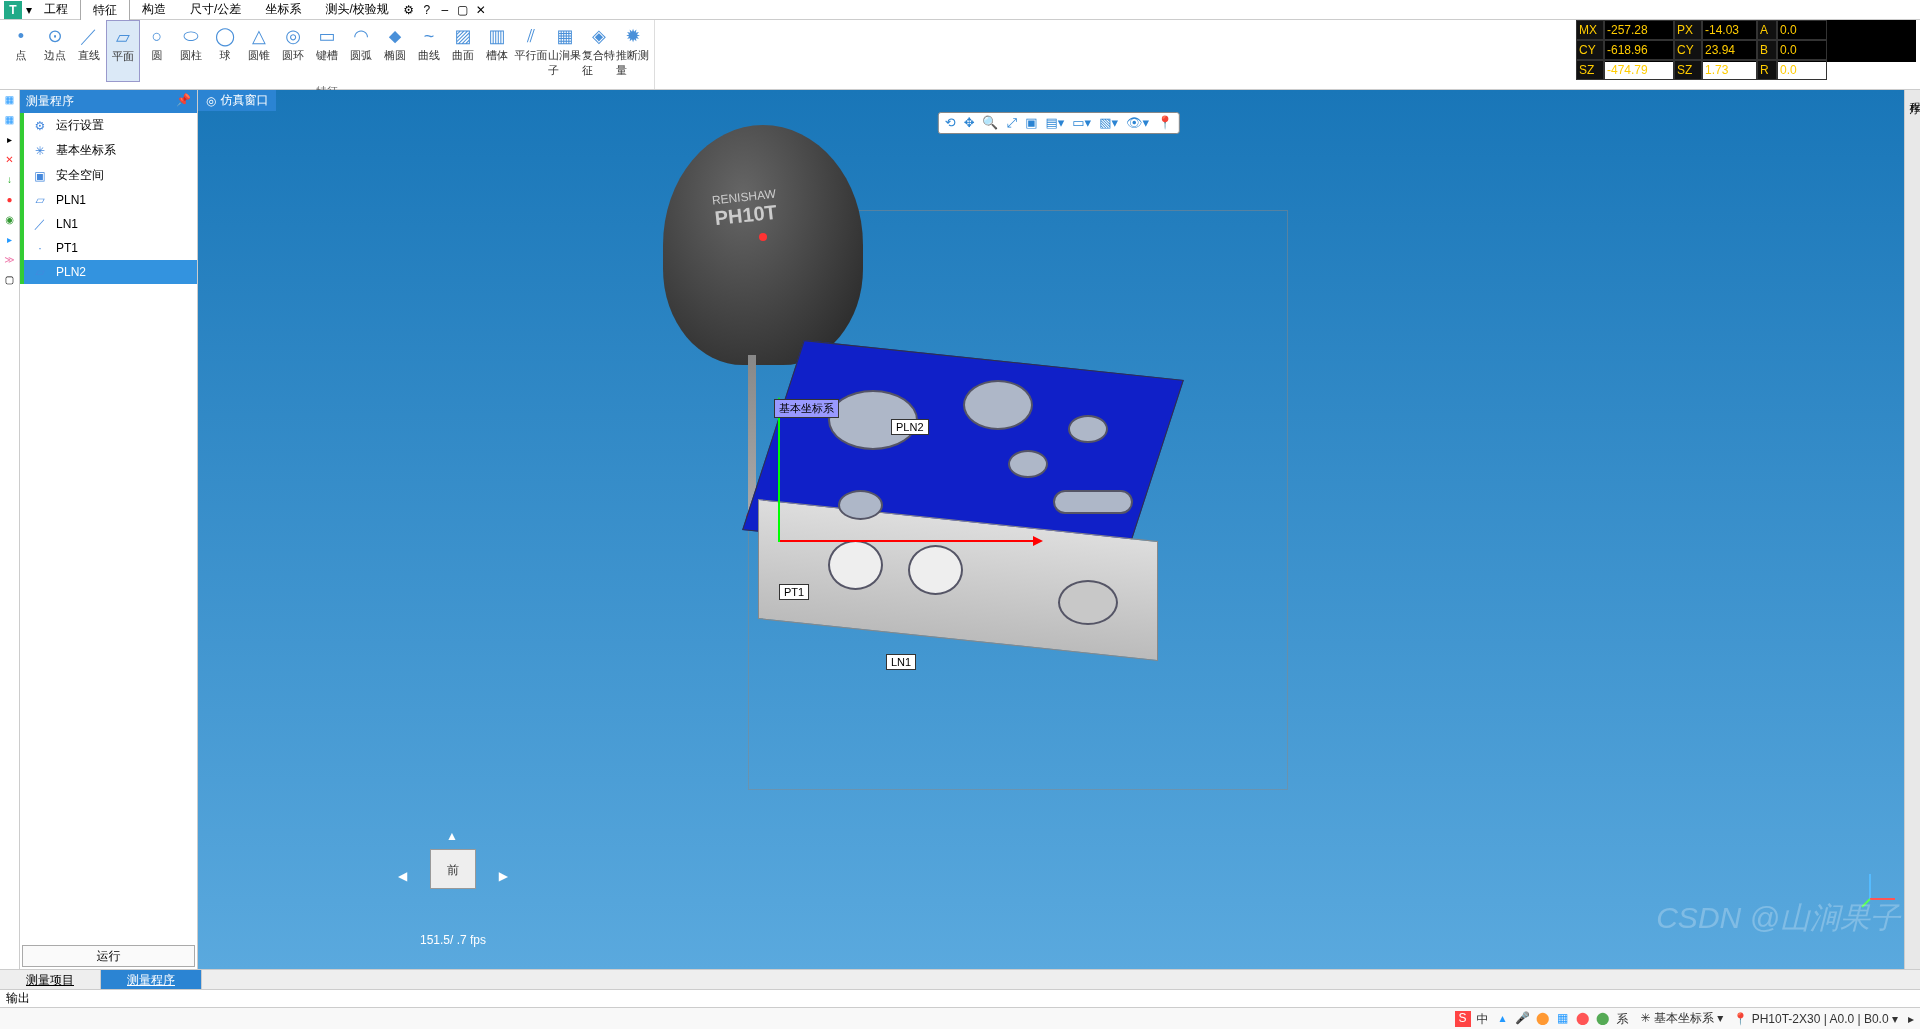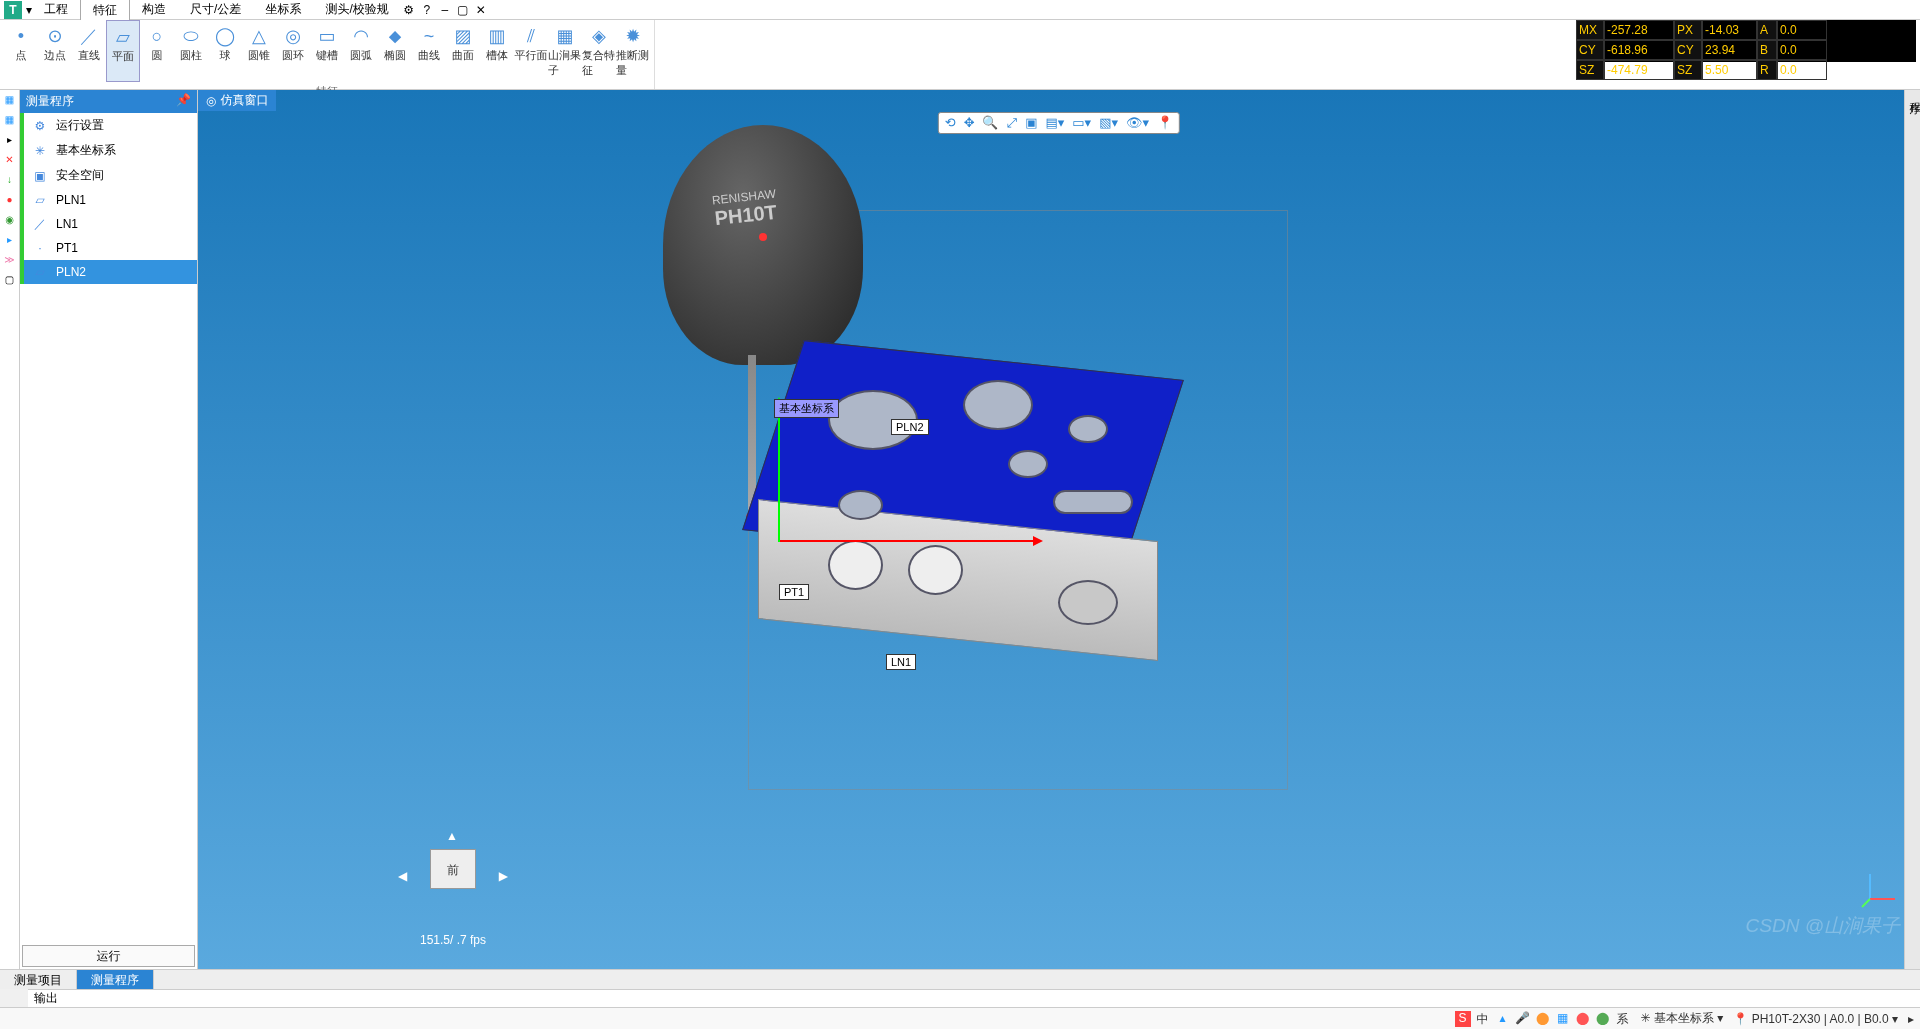--- a/index.html
+++ b/index.html
@@ -74,31 +74,31 @@
 .ml-pln2 { left: 693px; top: 329px; }
 .ml-pt1 { left: 581px; top: 494px; }
 .ml-ln1 { left: 688px; top: 564px; }
 
 .navcube { position: absolute; left: 200px; bottom: 40px; width: 110px; height: 100px; color: #fff; font-size: 11px; text-align: center; }
 .navcube .cube { width: 46px; height: 40px; background: #eee; margin: 20px auto; border: 1px solid #999; position: relative; color: #333; line-height: 40px; }
 .navcube .fps { position: absolute; bottom: -18px; width: 100%; color: #fff; }
 .csys-icon { position: absolute; right: 20px; bottom: 60px; width: 40px; height: 40px; }
 
 .bottom-tabs { height: 20px; background: #eee; display: flex; border-top: 1px solid #ccc; }
-.btab { padding: 2px 14px; border-right: 1px solid #ccc; cursor: pointer; }
+.btab { padding: 2px 26px; border-right: 1px solid #ccc; cursor: pointer; text-decoration: underline; }
 .btab.active { background: #2b84d3; color: #fff; }
-.output-bar { height: 18px; background: #fff; border-top: 1px solid #ccc; padding: 0 6px; display: flex; align-items: center; margin-left: 28px; }
+.output-bar { height: 18px; background: #fff; border-top: 1px solid #ccc; padding: 0 6px; display: flex; align-items: center; }
 
 .statusbar { height: 22px; background: #f8f8f8; border-top: 1px solid #ccc; display: flex; align-items: center; justify-content: flex-end; padding: 0 6px; gap: 10px; font-size: 11px; color: #333; }
 .statusbar .sb-left { flex: 1; text-align: left; }
 .sb-icons { display: flex; gap: 4px; }
 .sb-icons span { width: 16px; height: 16px; text-align: center; cursor: pointer; }
 .vscroll { position: absolute; right: 0; top: 0; bottom: 0; width: 16px; background: #e8e8e8; border-left: 1px solid #ccc; }
 .vscroll-label { writing-mode: vertical-rl; font-size: 11px; padding: 4px 2px; }
-.watermark { position: absolute; right: 20px; bottom: 30px; color: rgba(255,255,255,0.25); font-size: 19px; font-style: italic; pointer-events: none; }
+.watermark { position: absolute; right: 20px; bottom: 30px; color: rgba(255,255,255,0.25); font-size: 30px; font-style: italic; pointer-events: none; }
 </style>
 </head>
 <body>
 
 <div class="titlebar">
   <div class="app-icon">T</div>
   <span>▾</span>
   <div class="menu" id="menu">
       <div class="menu-item">工程</div>
       <div class="menu-item active">特征</div>
@@ -207,21 +207,21 @@
       <div>0.0</div>
       <div class="lbl">CY</div>
       <div>-618.96</div>
       <div class="lbl">CY</div>
       <div>23.94</div>
       <div class="lbl">B</div>
       <div>0.0</div>
       <div class="lbl">SZ</div>
       <div>-474.79</div>
       <div class="lbl">SZ</div>
-      <div>5.50</div>
+      <div>1.73</div>
       <div class="lbl">R</div>
       <div>0.0</div>
     </div>
 </div>
 
 <div class="body-area">
   <div class="side-tabs">
     <div style="color:#29f">▦</div>
     <div style="color:#29f">▦</div>
     <div>▸</div>

